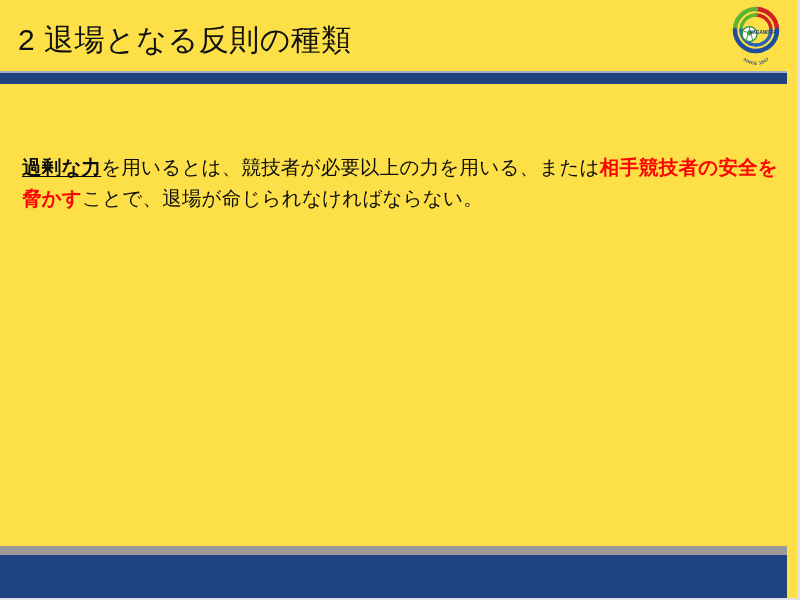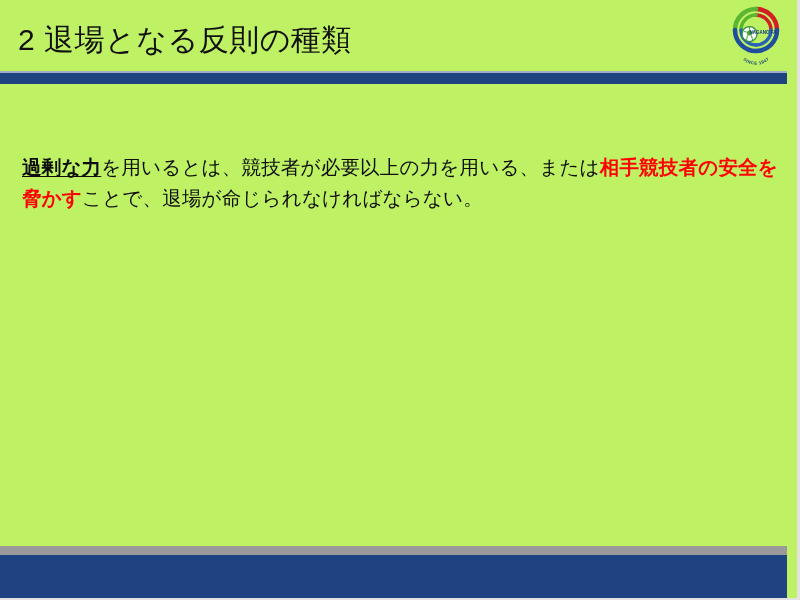--- a/index.html
+++ b/index.html
@@ -13,21 +13,21 @@
     background: #ffffff;
     font-family: "Liberation Sans", "DejaVu Sans", sans-serif;
     overflow: hidden;
   }
 
   
   .slide {
     position: relative;
     width: 800px;
     height: 600px;
-    background: #bef264;
+    background: #fde047;
     box-sizing: border-box;
     border-right: 3px solid #e2e2e2;
     border-bottom: 2px solid #e2e2e2;
     overflow: hidden;
   }
 
   
   .slide-title {
     position: absolute;
     left: 18px;

